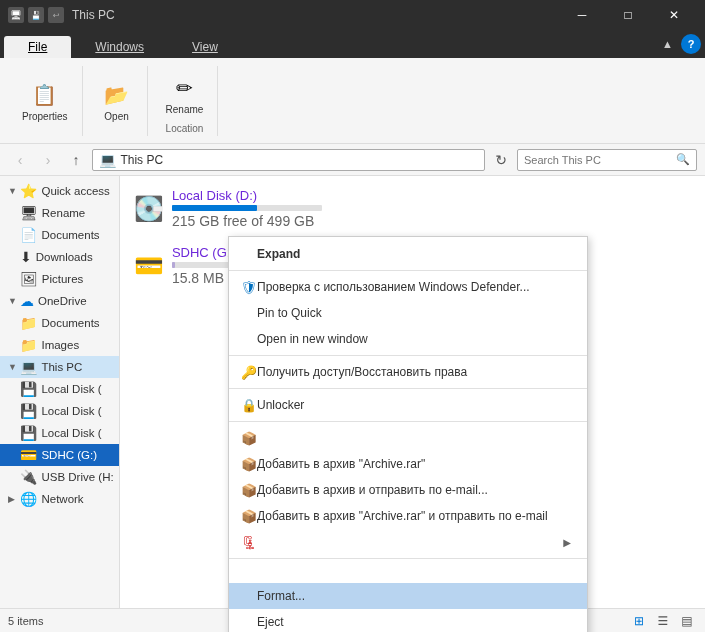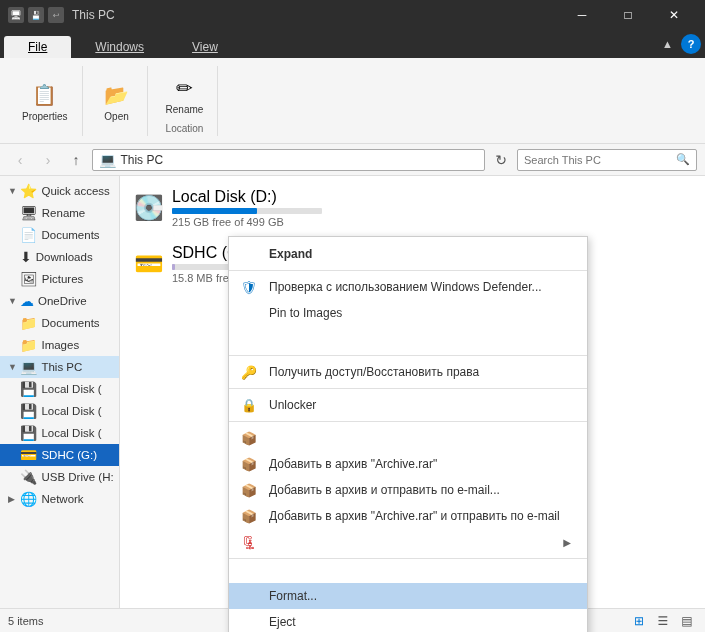--- a/index.html
+++ b/index.html
@@ -283,35 +283,35 @@
       padding: 4px 6px;
       cursor: pointer;
       border-radius: 2px;
       gap: 8px;
     }
     .drive-icon {
       font-size: 24px;
       flex-shrink: 0;
     }
     .drive-info { flex: 1; }
-    .drive-name { font-size: 16px; color: #000000; }
+    .drive-name { font-size: 13px; color: #6d28d9; }
     .drive-bar-container {
       height: 6px;
       background: #e0e0e0;
       border-radius: 1px;
       margin: 2px 0;
       width: 150px;
     }
     .drive-bar {
       height: 100%;
       border-radius: 1px;
     }
     .drive-bar.blue { background: #0078d7; }
     .drive-bar.purple { background: #b4a7d6; }
-    .drive-size { font-size: 11px; color: #666; }
+    .drive-size { font-size: 14px; color: #666; }
 
     
     .status-bar {
       height: 24px;
       background: #f5f5f5;
       border-top: 1px solid #ddd;
       display: flex;
       align-items: center;
       padding: 0 8px;
       font-size: 11px;
@@ -347,21 +347,21 @@
       padding: 4px 0;
     }
     .ctx-item {
       display: flex;
       align-items: center;
       padding: 4px 16px 4px 12px;
       cursor: pointer;
       font-size: 12px;
       color: #333;
       height: 26px;
-      gap: 12px;
+      gap: 0;
     }
     .ctx-item.highlighted { background: #cce4f7; margin-top: 24px; }
     .ctx-separator {
       height: 1px;
       background: #e0e0e0;
       margin: 3px 0;
     }
     .ctx-icon {
       width: 16px;
       height: 16px;
@@ -544,24 +544,25 @@
         <span class="ctx-icon"></span>
         <span class="ctx-label" style="font-weight:bold;">Expand</span>
       </div>
       <div class="ctx-separator"></div>
       <div class="ctx-item">
         <span class="ctx-icon" style="color:#0070c0;">🛡</span>
         <span class="ctx-label">Проверка с использованием Windows Defender...</span>
       </div>
       <div class="ctx-item">
         <span class="ctx-icon"></span>
-        <span class="ctx-label">Pin to Images</span>
+        <span class="ctx-label">Pin to Quick</span>
       </div>
       <div class="ctx-item">
         <span class="ctx-icon"></span>
+        <span class="ctx-label">Open in new window</span>
       </div>
       <div class="ctx-separator"></div>
       <div class="ctx-item">
         <span class="ctx-icon" style="color:#d07000;">🔑</span>
         <span class="ctx-label">Получить доступ/Восстановить права</span>
       </div>
       <div class="ctx-separator"></div>
       <div class="ctx-item">
         <span class="ctx-icon">🔒</span>
         <span class="ctx-label">Unlocker</span>

